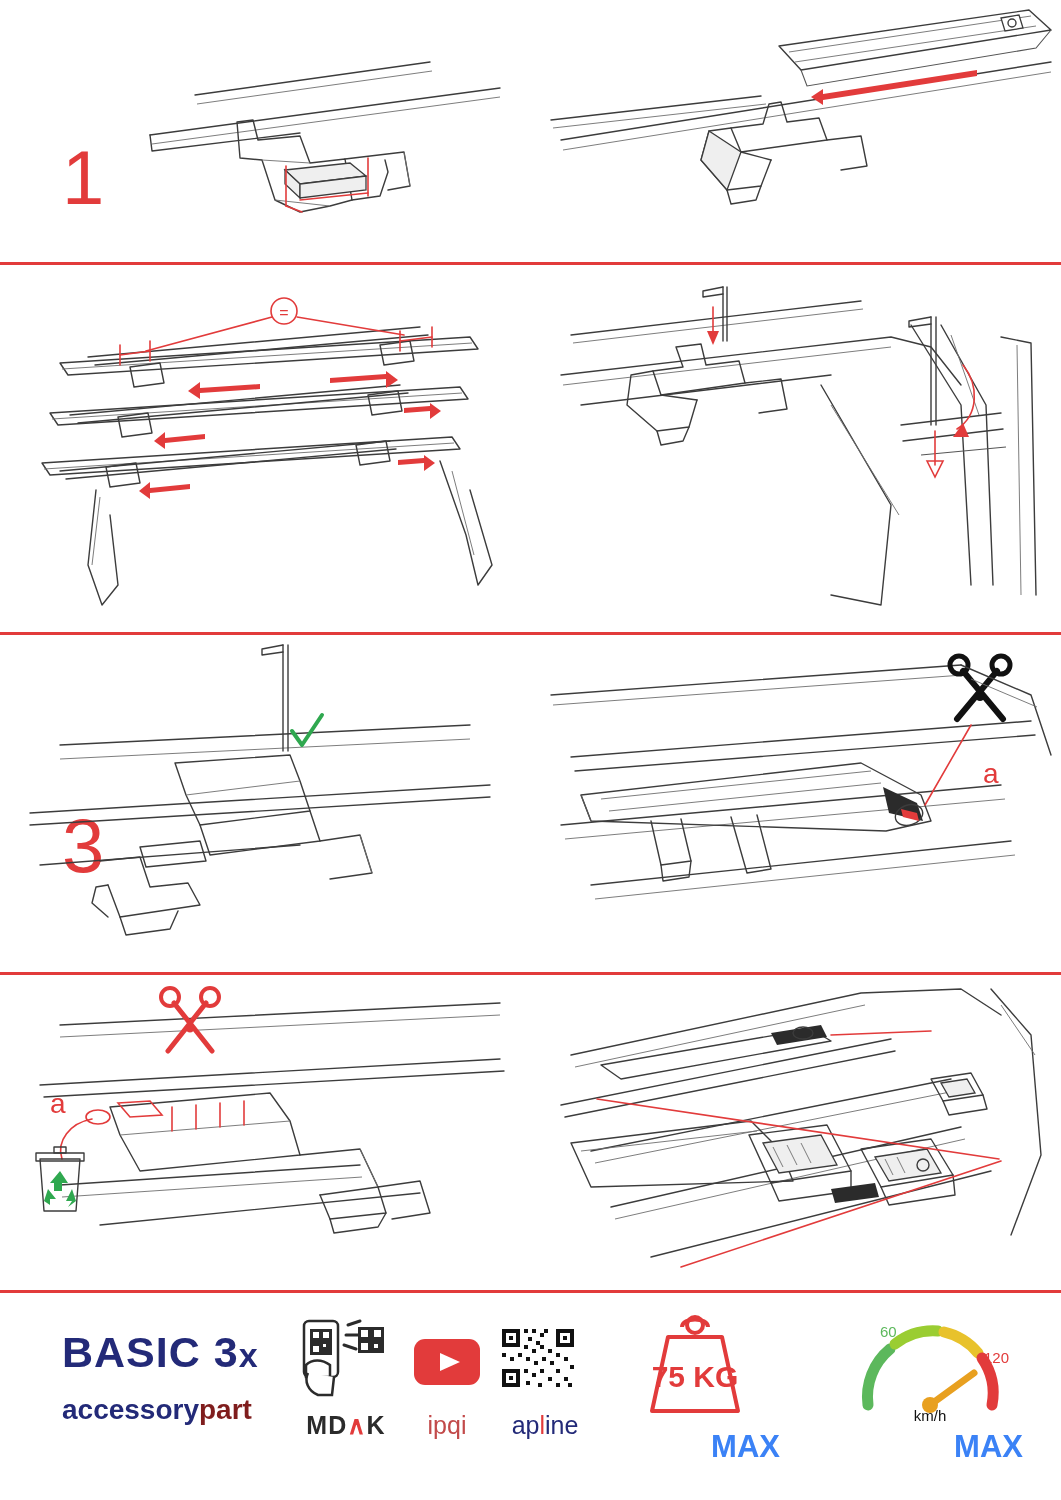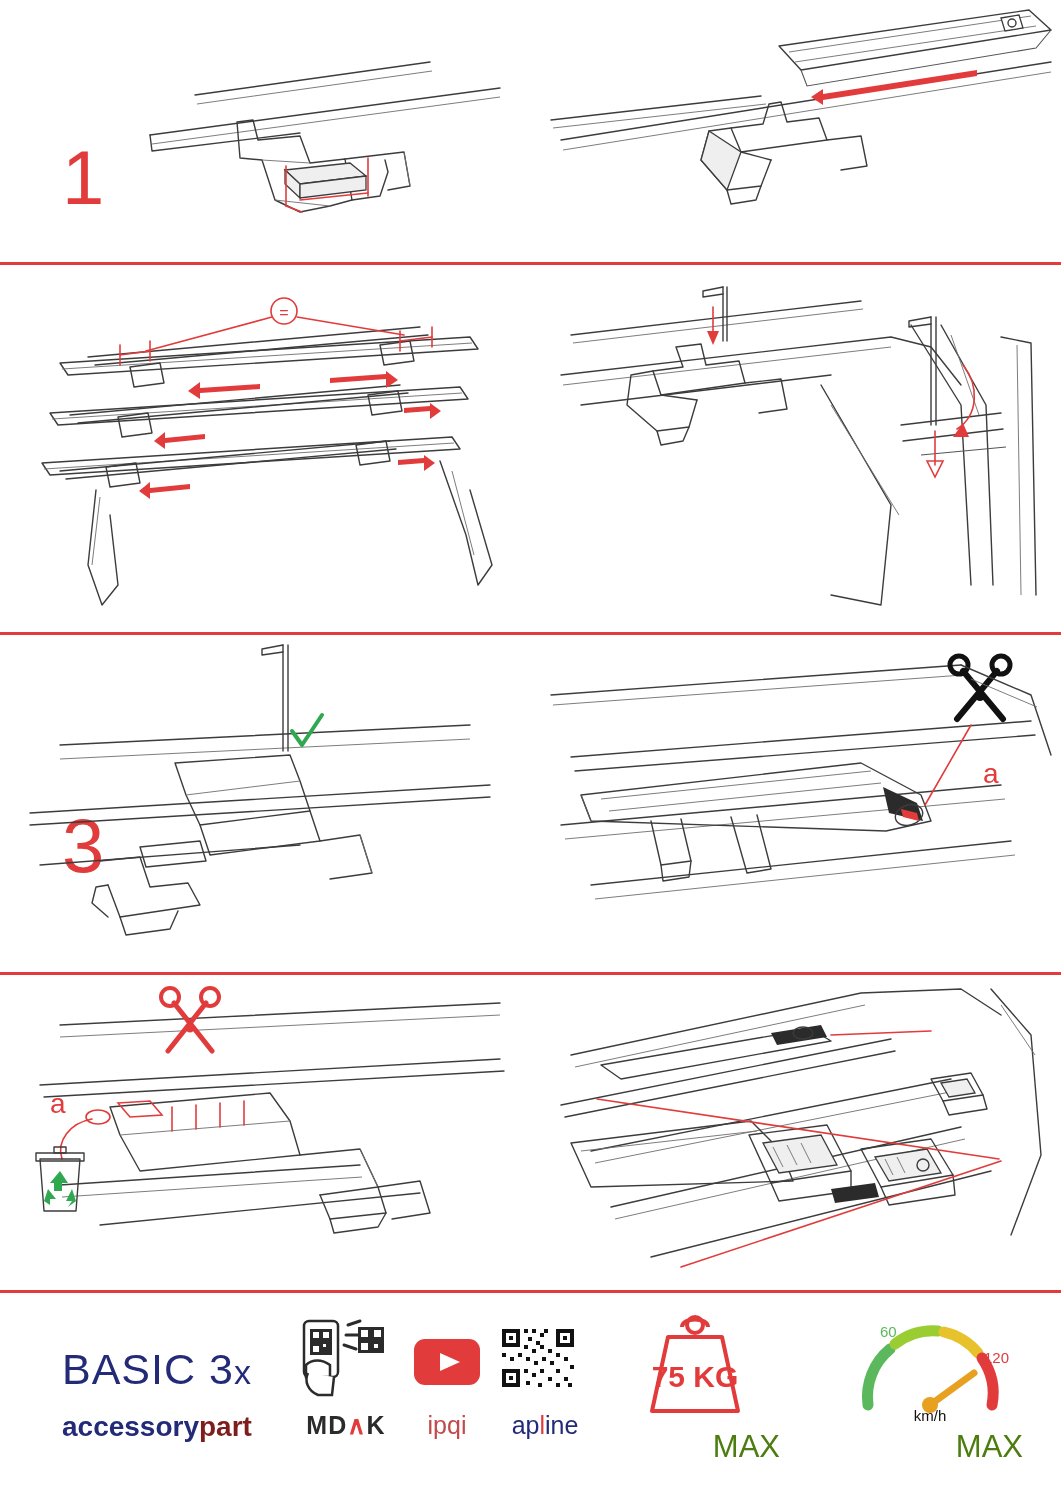--- a/index.html
+++ b/index.html
@@ -76,27 +76,26 @@
     left: 0; top: 1293px;
     width: 1061px; height: 207px;
   }
   .brand {
     position: absolute;
     left: 62px; top: 35px;
     width: 250px;
   }
   .brand-top {
     font-family: "Liberation Sans", sans-serif;
-    font-weight: normal;
+    font-weight: bold;
     font-size: 43px;
     letter-spacing: 1px;
     color: #232a78;
     line-height: 48px;
     white-space: nowrap;
-    margin-top: 17px;
   }
   .brand-top .x { font-size: 34px; }
   .brand-bot {
     font-family: "Liberation Sans", sans-serif;
     font-weight: bold;
     font-size: 28px;
     line-height: 34px;
     margin-top: 14px;
     white-space: nowrap;
   }
@@ -122,22 +121,23 @@
   .lb-apline .cap { color: #232a78; }
   .lb-apline .cap .l { color: #e23b3b; }
 
   .maxblock {
     position: absolute;
     text-align: right;
   }
   .maxblock .cap {
     font-family: "Liberation Sans", sans-serif;
     font-size: 31px;
-    color: #4d7c0f;
+    color: #3b82f6;
     margin-top: 4px;
+    font-weight: bold;
   }
   .mb-weight { left: 610px; top: 14px; width: 170px; }
   .mb-speed  { left: 838px; top: 14px; width: 185px; }
 
   .weight-text {
     font-family: "Liberation Sans", sans-serif;
     font-size: 30px;
     font-weight: bold;
     fill: #e23b3b;
   }

